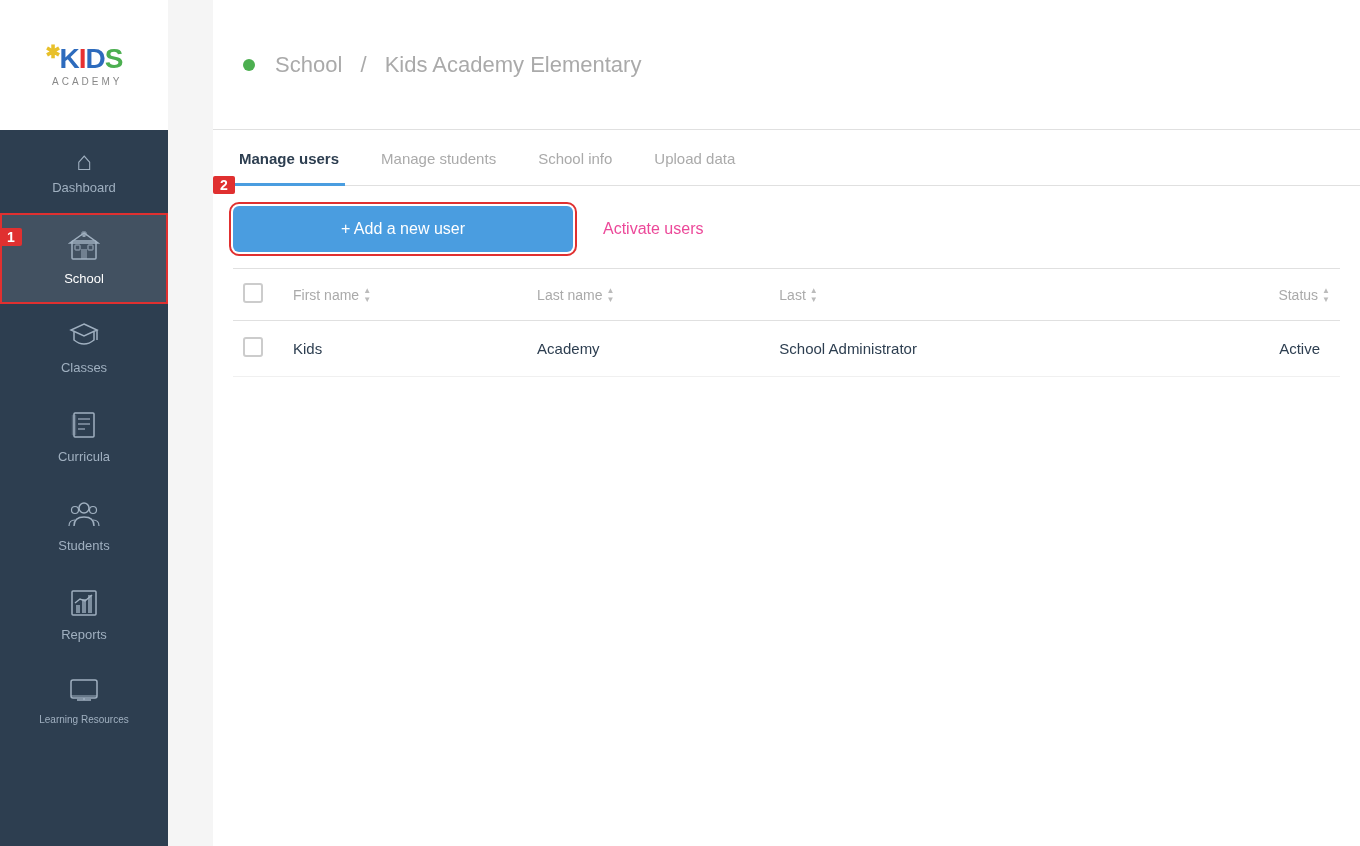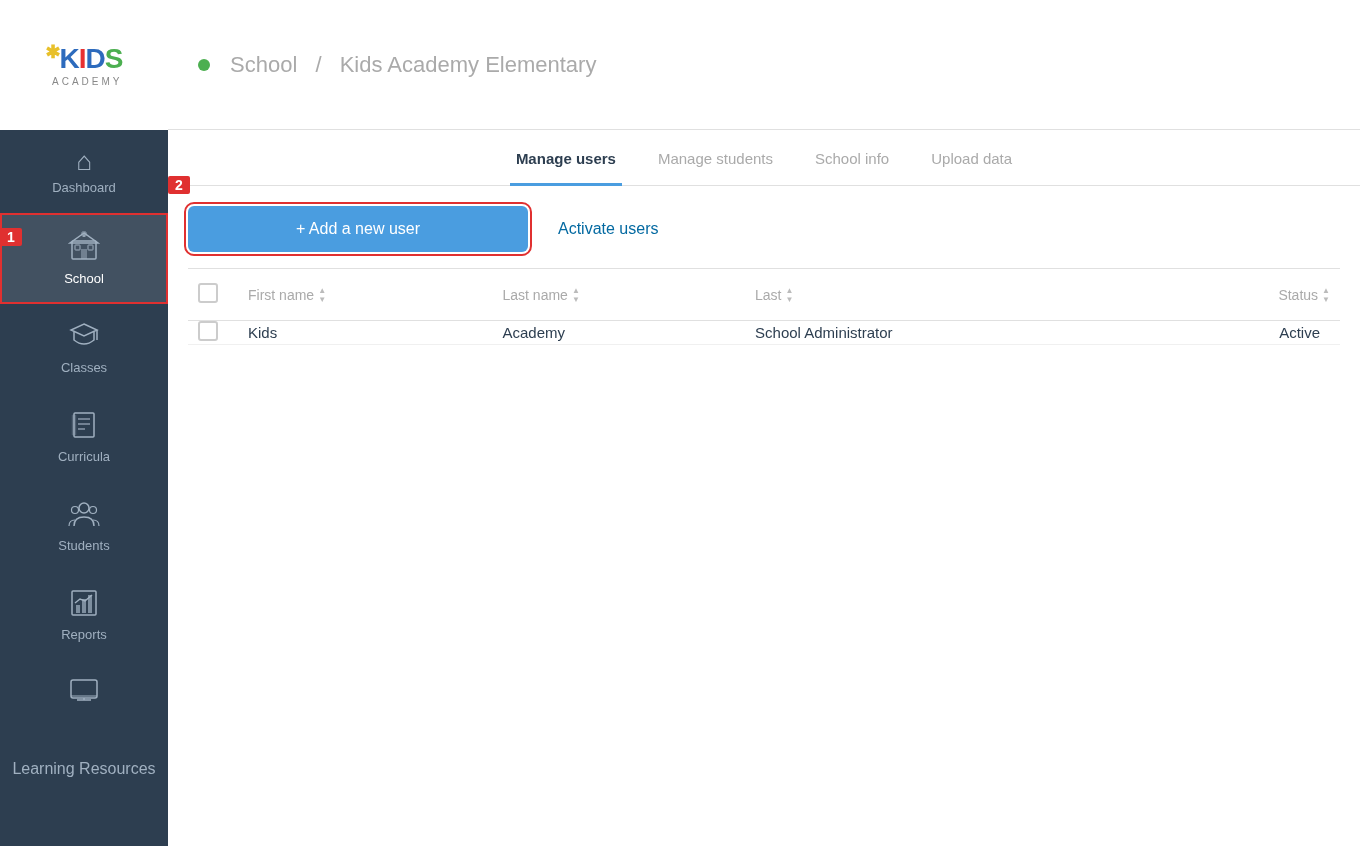--- a/index.html
+++ b/index.html
@@ -60,20 +60,21 @@
     .nav-icon { font-size: 26px; line-height: 1; }
     .nav-label { font-size: 13px; }
 
     
     .main {
       flex: 1;
       display: flex;
       flex-direction: column;
       height: 100%;
       background: #f5f5f5;
+      margin-left: 45px;
     }
 
     
     .header {
       background: #fff;
       height: 130px;
       display: flex;
       align-items: center;
       padding: 0 30px;
       border-bottom: 1px solid #e0e0e0;
@@ -105,21 +106,20 @@
     }
 
     
     .tabs {
       display: flex;
       align-items: center;
       padding: 0 20px;
       border-bottom: 1px solid #e0e0e0;
       background: #fff;
       gap: 30px;
-      justify-content: center;
     }
     .tab {
       padding: 20px 6px 16px;
       font-size: 15px;
       color: #aaa;
       cursor: pointer;
       border-bottom: 3px solid transparent;
       margin-bottom: -1px;
       white-space: nowrap;
       background: none;
@@ -150,21 +150,21 @@
       padding: 14px 30px;
       font-size: 16px;
       cursor: pointer;
       font-weight: 500;
       outline: 2px solid #e03030;
       outline-offset: 2px;
       min-width: 340px;
     }
 
     .activate-users-btn {
-      color: #0369a1;
+      color: #ec4899;
       font-size: 16px;
       background: none;
       border: none;
       cursor: pointer;
       padding: 14px 10px;
     }
 
     
     .table-container {
       flex: 1;
@@ -191,21 +191,21 @@
     }
     .th-check { width: 50px; }
     .th-sort { display: inline-flex; align-items: center; gap: 4px; }
     .sort-arrows { display: flex; flex-direction: column; gap: 1px; font-size: 8px; color: #bbb; }
 
     tbody tr {
       border-bottom: 1px solid #f0f0f0;
     }
 
     td {
-      padding: 0 10px;
+      padding: 16px 10px;
       font-size: 15px;
       color: #2d3e50;
     }
     .td-check { width: 50px; }
 
     
     .cb {
       width: 20px;
       height: 20px;
       border: 2px solid #ccc;
@@ -302,21 +302,21 @@
 
   <button class="nav-item">
     <span class="nav-icon">
       <svg width="30" height="26" viewBox="0 0 30 26" fill="none" xmlns="http://www.w3.org/2000/svg">
         <rect x="2" y="2" width="26" height="18" rx="2" stroke="#a0b0c0" stroke-width="1.5" fill="none"></rect>
         <line x1="8" y1="22" x2="22" y2="22" stroke="#a0b0c0" stroke-width="1.5"></line>
         <line x1="15" y1="20" x2="15" y2="22" stroke="#a0b0c0" stroke-width="1.5"></line>
         <line x1="2" y1="18" x2="28" y2="18" stroke="#a0b0c0" stroke-width="1"></line>
       </svg>
     </span>
-    <span class="nav-label" style="font-size:16px; text-align:left;margin-top:46px;">Learning Resources</span>
+    <span class="nav-label" style="font-size:10px; text-align:left;">Learning Resources</span>
   </button>
 </div>
 
 <div class="main">
   <div class="header">
     <div class="header-dot"></div>
     <div class="header-title">
       <span>School</span>
       <span> / </span>
       <span>Kids Academy Elementary</span>

